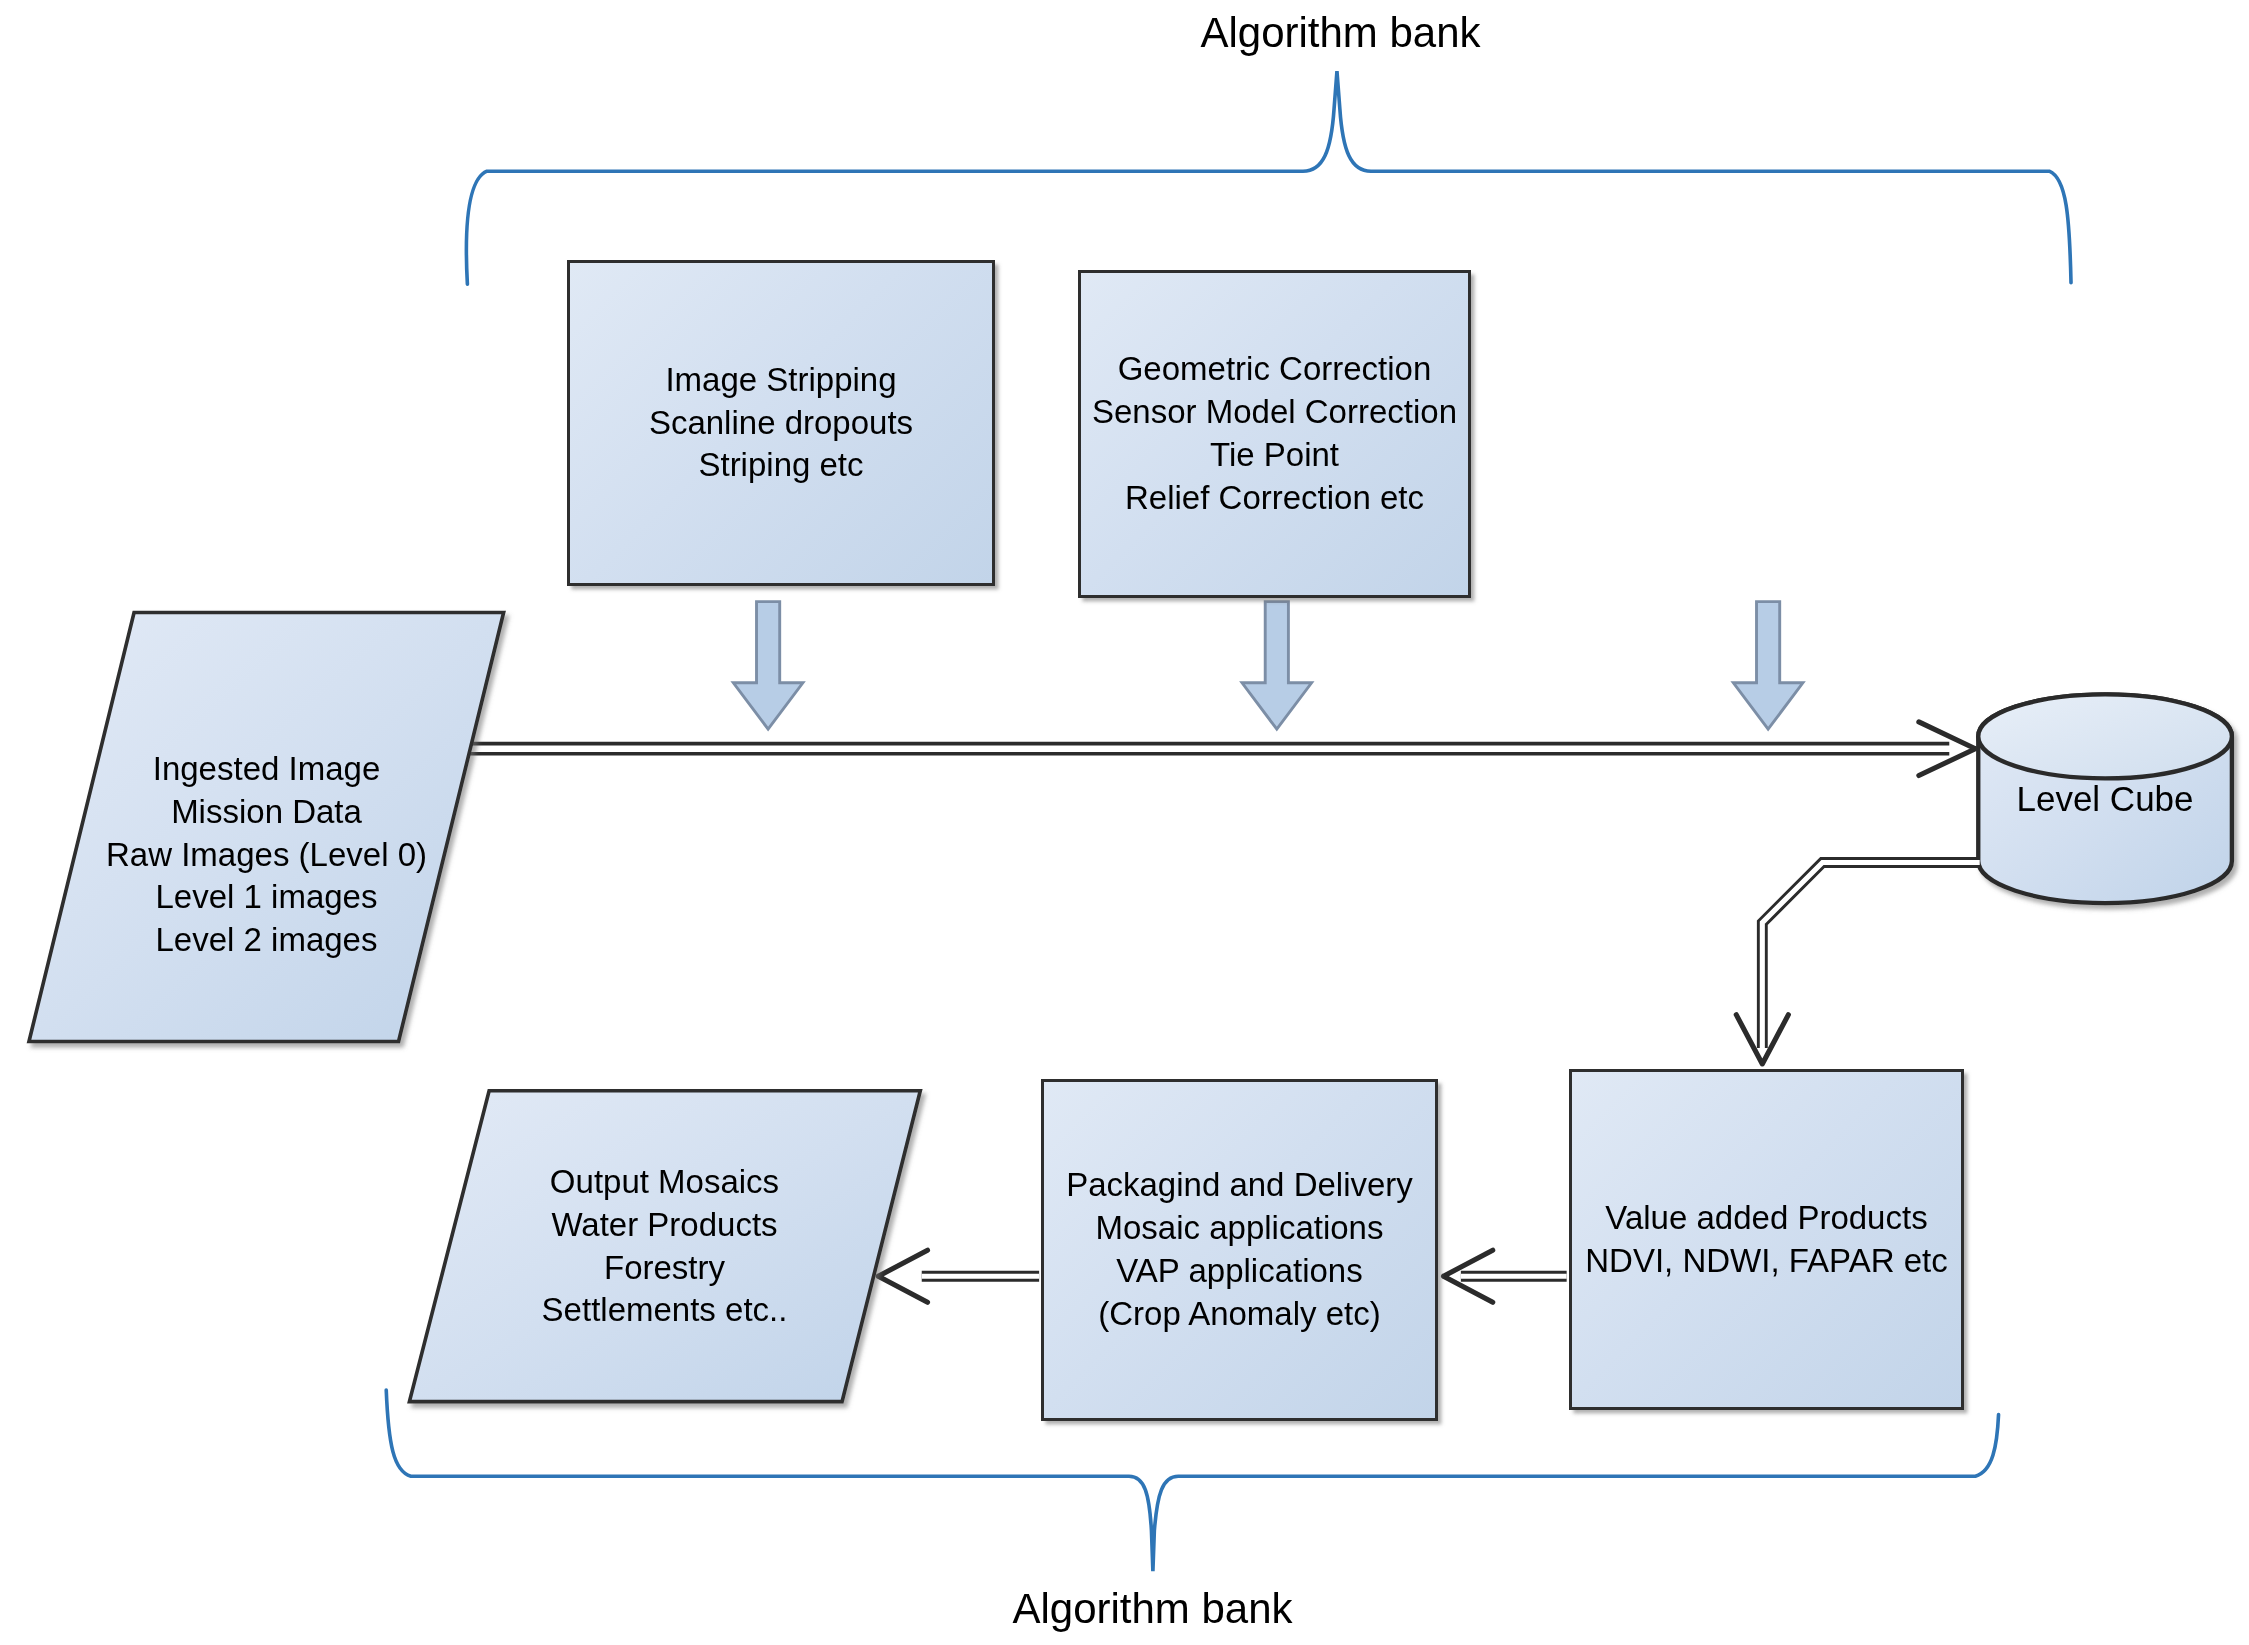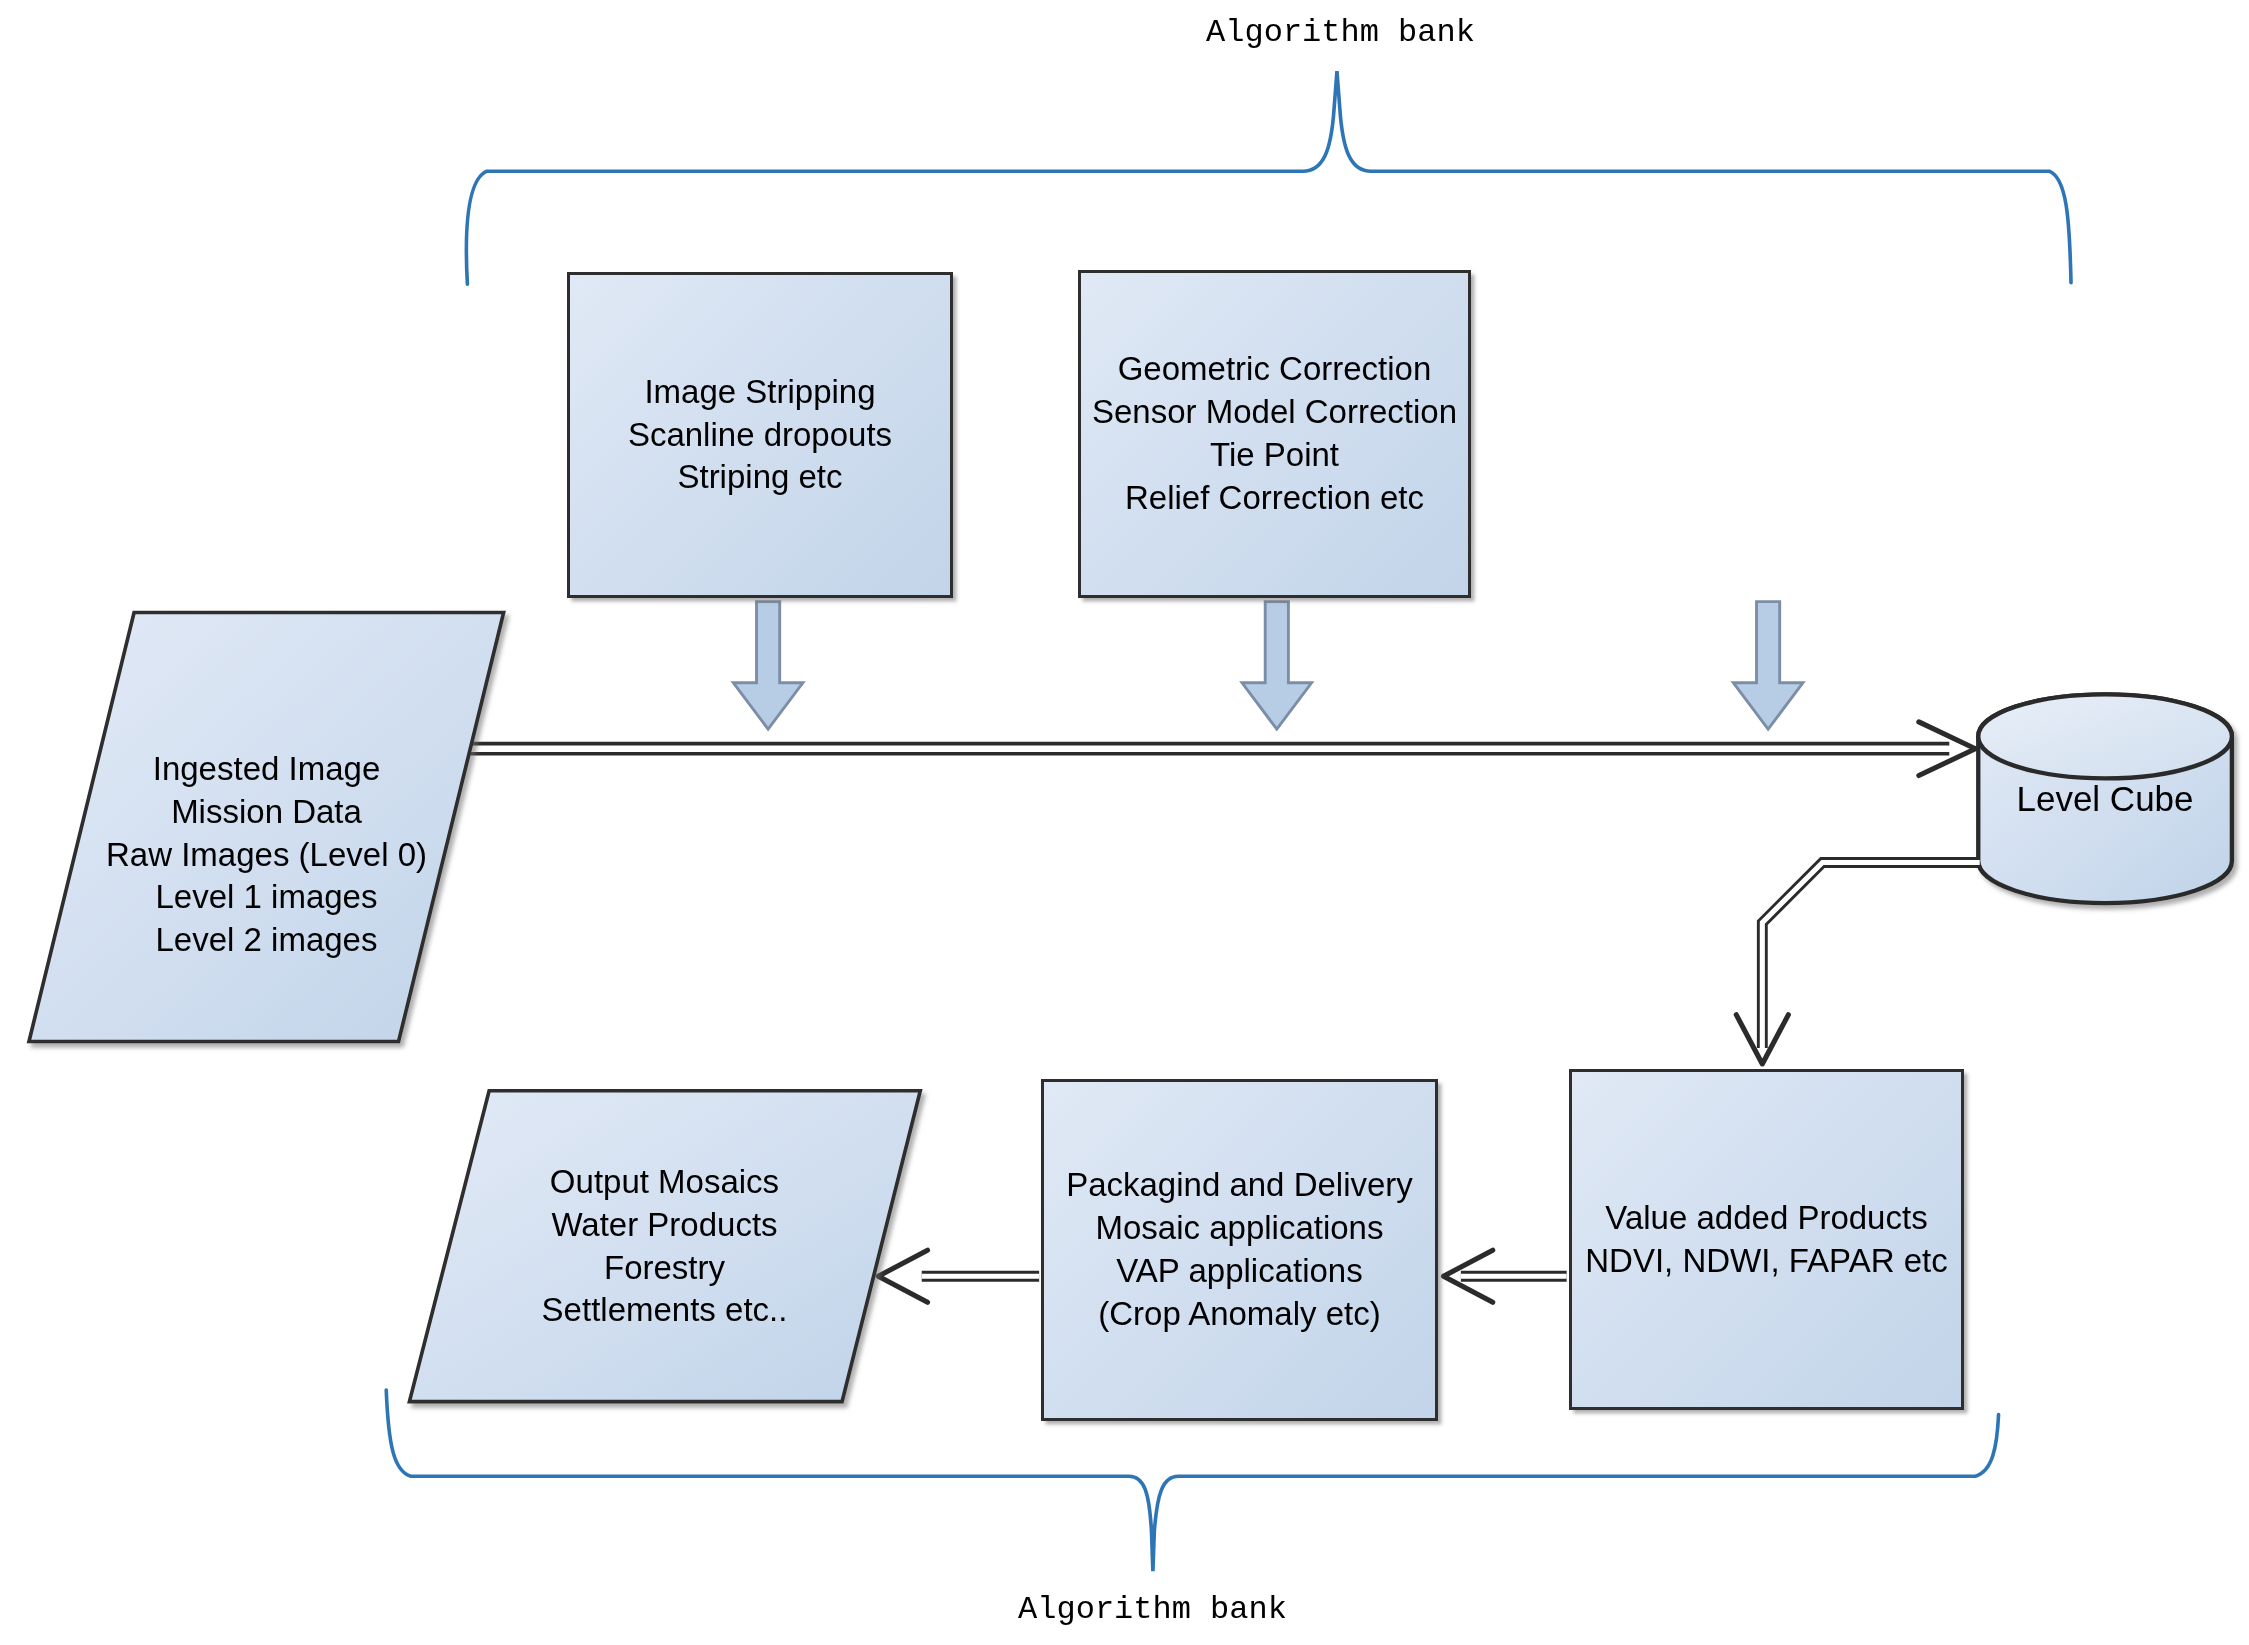--- a/index.html
+++ b/index.html
@@ -12,21 +12,21 @@
        text-align:center;white-space:pre-line;}
   .box{
     position:absolute;border:3.6px solid #2e2e2e;
     background:linear-gradient(135deg,#e0e9f5 0%,#d2dff0 45%,#c2d4e9 100%);
     box-shadow:3.6px 4.3px 3.6px rgba(110,110,110,0.55);
     display:flex;align-items:center;justify-content:center;text-align:center;
     white-space:pre-line;box-sizing:border-box;
   }
   .box-text{font-size:33px;line-height:1.3;}
   .shape-text{font-size:33px;line-height:1.3;}
-  .bank-label{font-size:32px;font-family:Liberation Mono, monospace;}
+  .bank-label{font-size:42px;}
   .note-text{font-size:40px;line-height:1.58;font-stretch:condensed;}
   .cube-label{font-size:35px;}
 </style>
 </head>
 <body>
 
 <div class="canvas">
 
   <svg class="layer" viewBox="0 0 3105 2271">
     <defs>
@@ -83,21 +83,21 @@
       <path d="M1434 1761 L1272 1761" fill="none" stroke="#2b2b2b" stroke-width="15"></path>
       <path d="M1434 1761 L1272 1761" fill="none" stroke="#ffffff" stroke-width="7"></path>
       <path d="M1212 1761 L1280 1725 M1212 1761 L1280 1797" fill="none" stroke="#2b2b2b" stroke-width="7" stroke-linecap="round"></path>
     </g>
 
     <polygon points="675,1505 1270,1505 1162,1934 565,1934" fill="url(#fillGrad)" stroke="#2e2e2e" stroke-width="5" filter="url(#shadow)"></polygon>
   </svg>
 
   <div class="txt bank-label" style="left:1123px;top:3.6px;width:435px;height:58px;">Algorithm bank</div>
 
-  <div class="box box-text" style="left:567px;top:272px;width:386px;height:326px;">
+  <div class="box box-text" style="left:567px;top:260px;width:428px;height:326px;">
     <span>Image Stripping
 Scanline dropouts
 Striping etc</span>
   </div>
 
   <div class="box box-text" style="left:1078px;top:270px;width:393px;height:328px;">
     <span>Geometric Correction
 Sensor Model Correction
 Tie Point
 Relief Correction etc</span>

